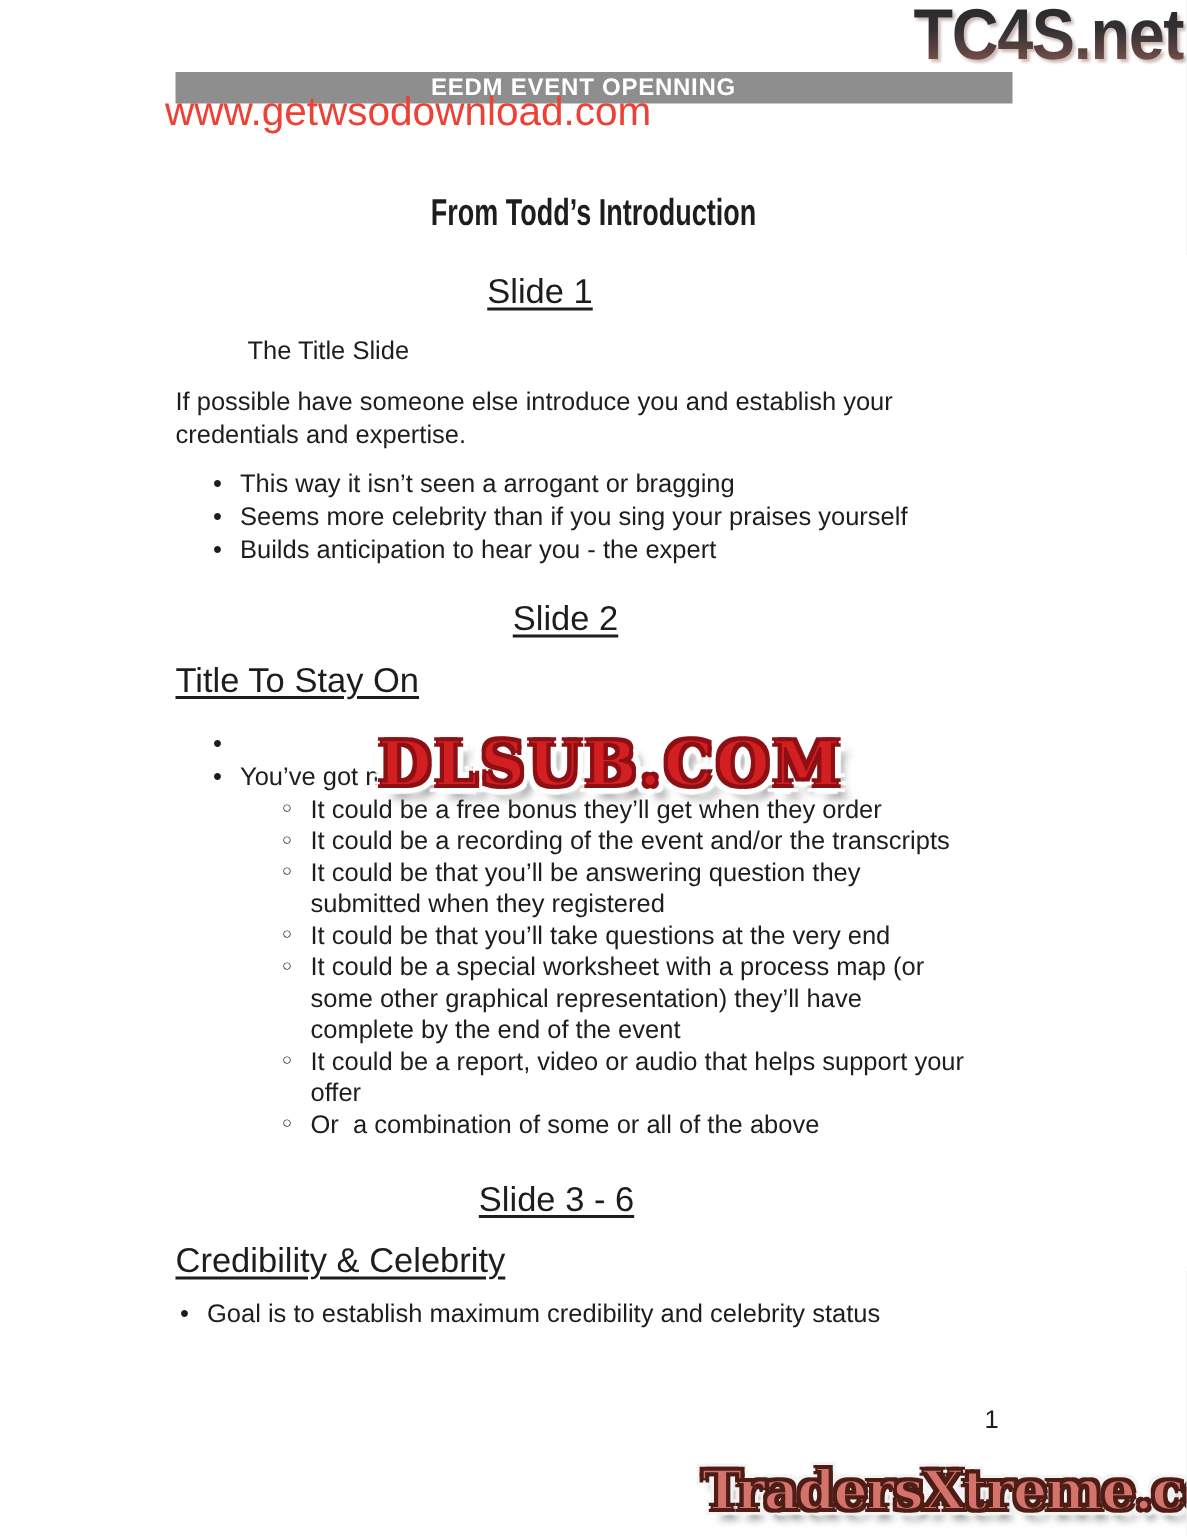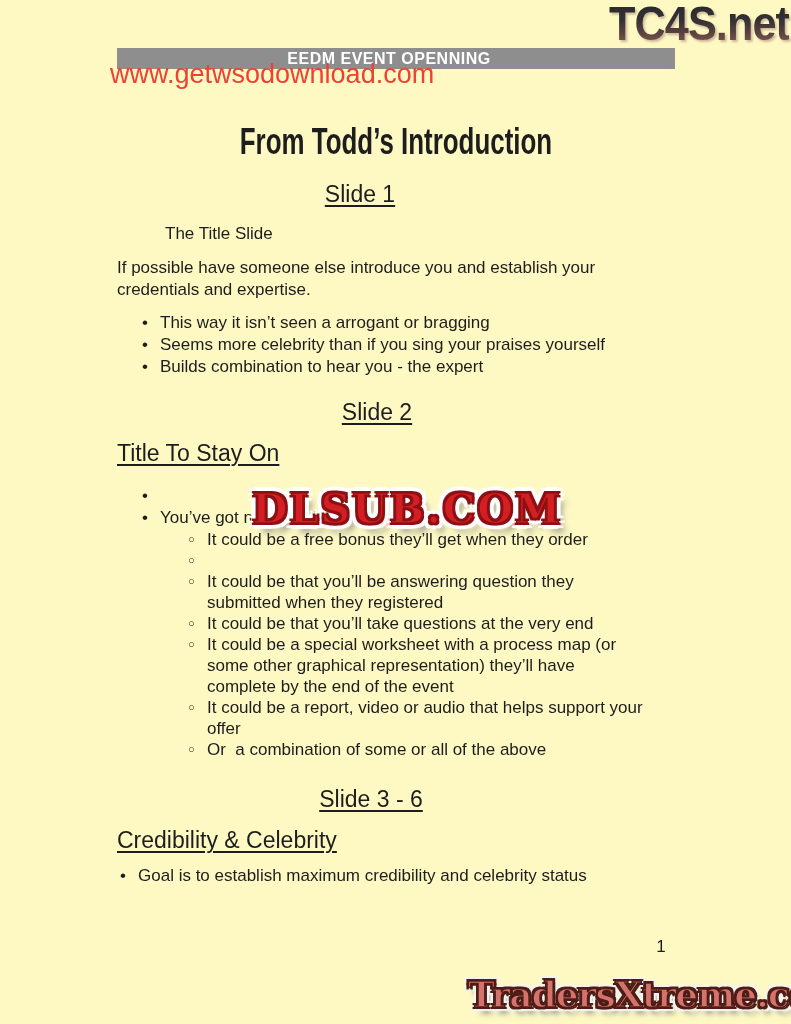--- a/index.html
+++ b/index.html
@@ -7,21 +7,21 @@
     --banner-gray:#8e8e8e;
     --url-red:#ee4136;
     --dlsub-red:#d31f22;
     --dlsub-dark:#8e1014;
     --traders-fill:#d4726c;
     --traders-stroke:#4e1d16;
   }
   *{margin:0;padding:0;box-sizing:border-box;}
   html,body{background:#e9e9e9;}
   .page{
-    position:relative;width:791px;height:1024px;background:#fef9c3;
+    position:relative;width:791px;height:1024px;background:#ffffff;
     font-family:"Liberation Sans",sans-serif;color:var(--text-color);
     overflow:hidden;margin:0 auto;
   }
   
   .tc4s{
     position:absolute;top:0px;right:2px;white-space:nowrap;
     font-family:"Liberation Sans",sans-serif;font-weight:bold;
     font-size:48px;line-height:48px;letter-spacing:-1px;
   }
   .tc4s .grad{
@@ -39,21 +39,21 @@
     position:absolute;left:-7px;top:0;width:558px;text-align:center;
     color:#ffffff;font-weight:bold;font-size:16px;line-height:21px;letter-spacing:0.5px;
     white-space:nowrap;
   }
   .url-watermark{
     position:absolute;left:110px;top:59px;width:550px;
     color:var(--url-red);font-size:27px;line-height:30px;white-space:nowrap;
   }
   
   .doc{position:absolute;left:117px;top:126px;width:558px;}
-  .doc-title{text-align:center;font-size:36px;line-height:32px;font-weight:bold;}
+  .doc-title{text-align:center;font-size:25px;line-height:32px;font-weight:bold;}
   .doc-title .cond{display:inline-block;transform:scaleX(0.72);transform-origin:50% 50%;white-space:nowrap;}
   .slide-heading{
     font-size:23px;line-height:26px;text-align:center;position:relative;
     margin-top:21px;
   }
   .slide-heading span, .subheading span{
     text-decoration:underline;text-decoration-thickness:2px;text-underline-offset:3px;
   }
   .slide-heading.s1{margin-top:23px;left:-36px;}
   .slide-heading.s2{left:-19px;}
@@ -142,21 +142,21 @@
       <li>
         <span class="mk">•</span>
         <span class="li-text">This way it isn’t seen a arrogant or bragging</span>
       </li>
       <li>
         <span class="mk">•</span>
         <span class="li-text">Seems more celebrity than if you sing your praises yourself</span>
       </li>
       <li>
         <span class="mk">•</span>
-        <span class="li-text">Builds combination to hear you - the expert</span>
+        <span class="li-text">Builds anticipation to hear you - the expert</span>
       </li>
     </ul>
 
     <div class="slide-heading s2">
       <span>Slide 2</span>
     </div>
     <div class="subheading">
       <span>Title To Stay On</span>
     </div>
     <ul class="list l2">
@@ -168,20 +168,21 @@
         <span class="li-text">You’ve got many options here:</span>
       </li>
     </ul>
     <ul class="list sub-list">
       <li>
         <span class="mk-sub">○</span>
         <span class="li-text">It could be a free bonus they’ll get when they order</span>
       </li>
       <li>
         <span class="mk-sub">○</span>
+        <span class="li-text">It could be a recording of the event and/or the transcripts</span>
       </li>
       <li>
         <span class="mk-sub">○</span>
         <span class="li-text">It could be that you’ll be answering question they
 submitted when they registered</span>
       </li>
       <li>
         <span class="mk-sub">○</span>
         <span class="li-text">It could be that you’ll take questions at the very end</span>
       </li>

